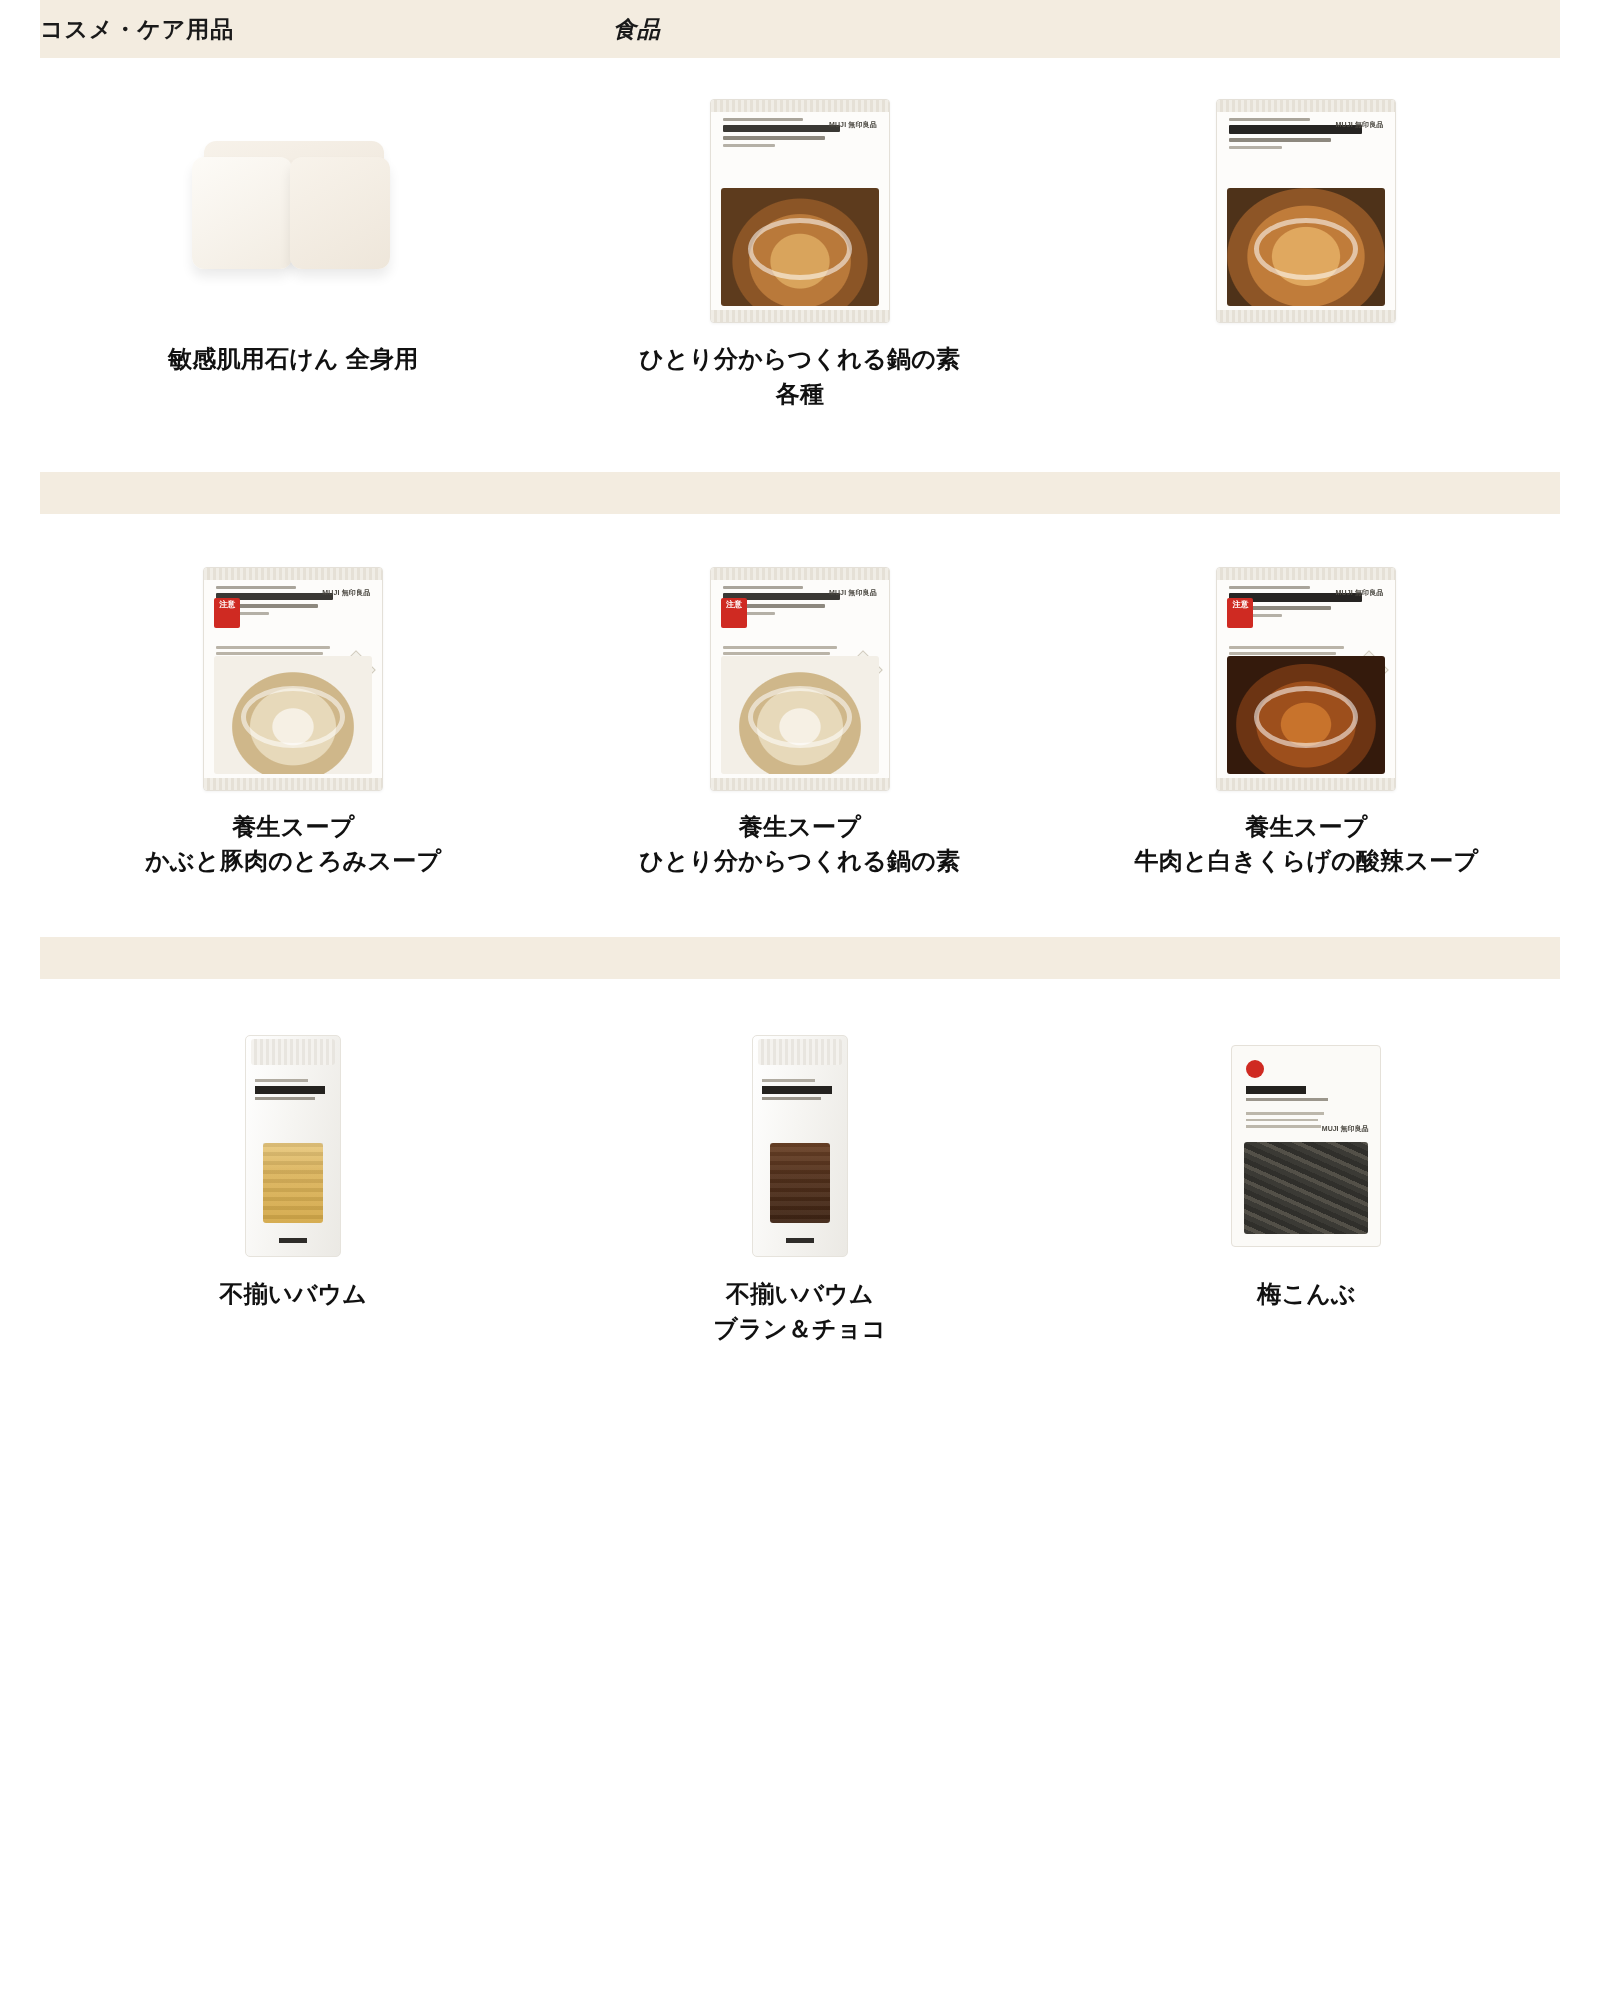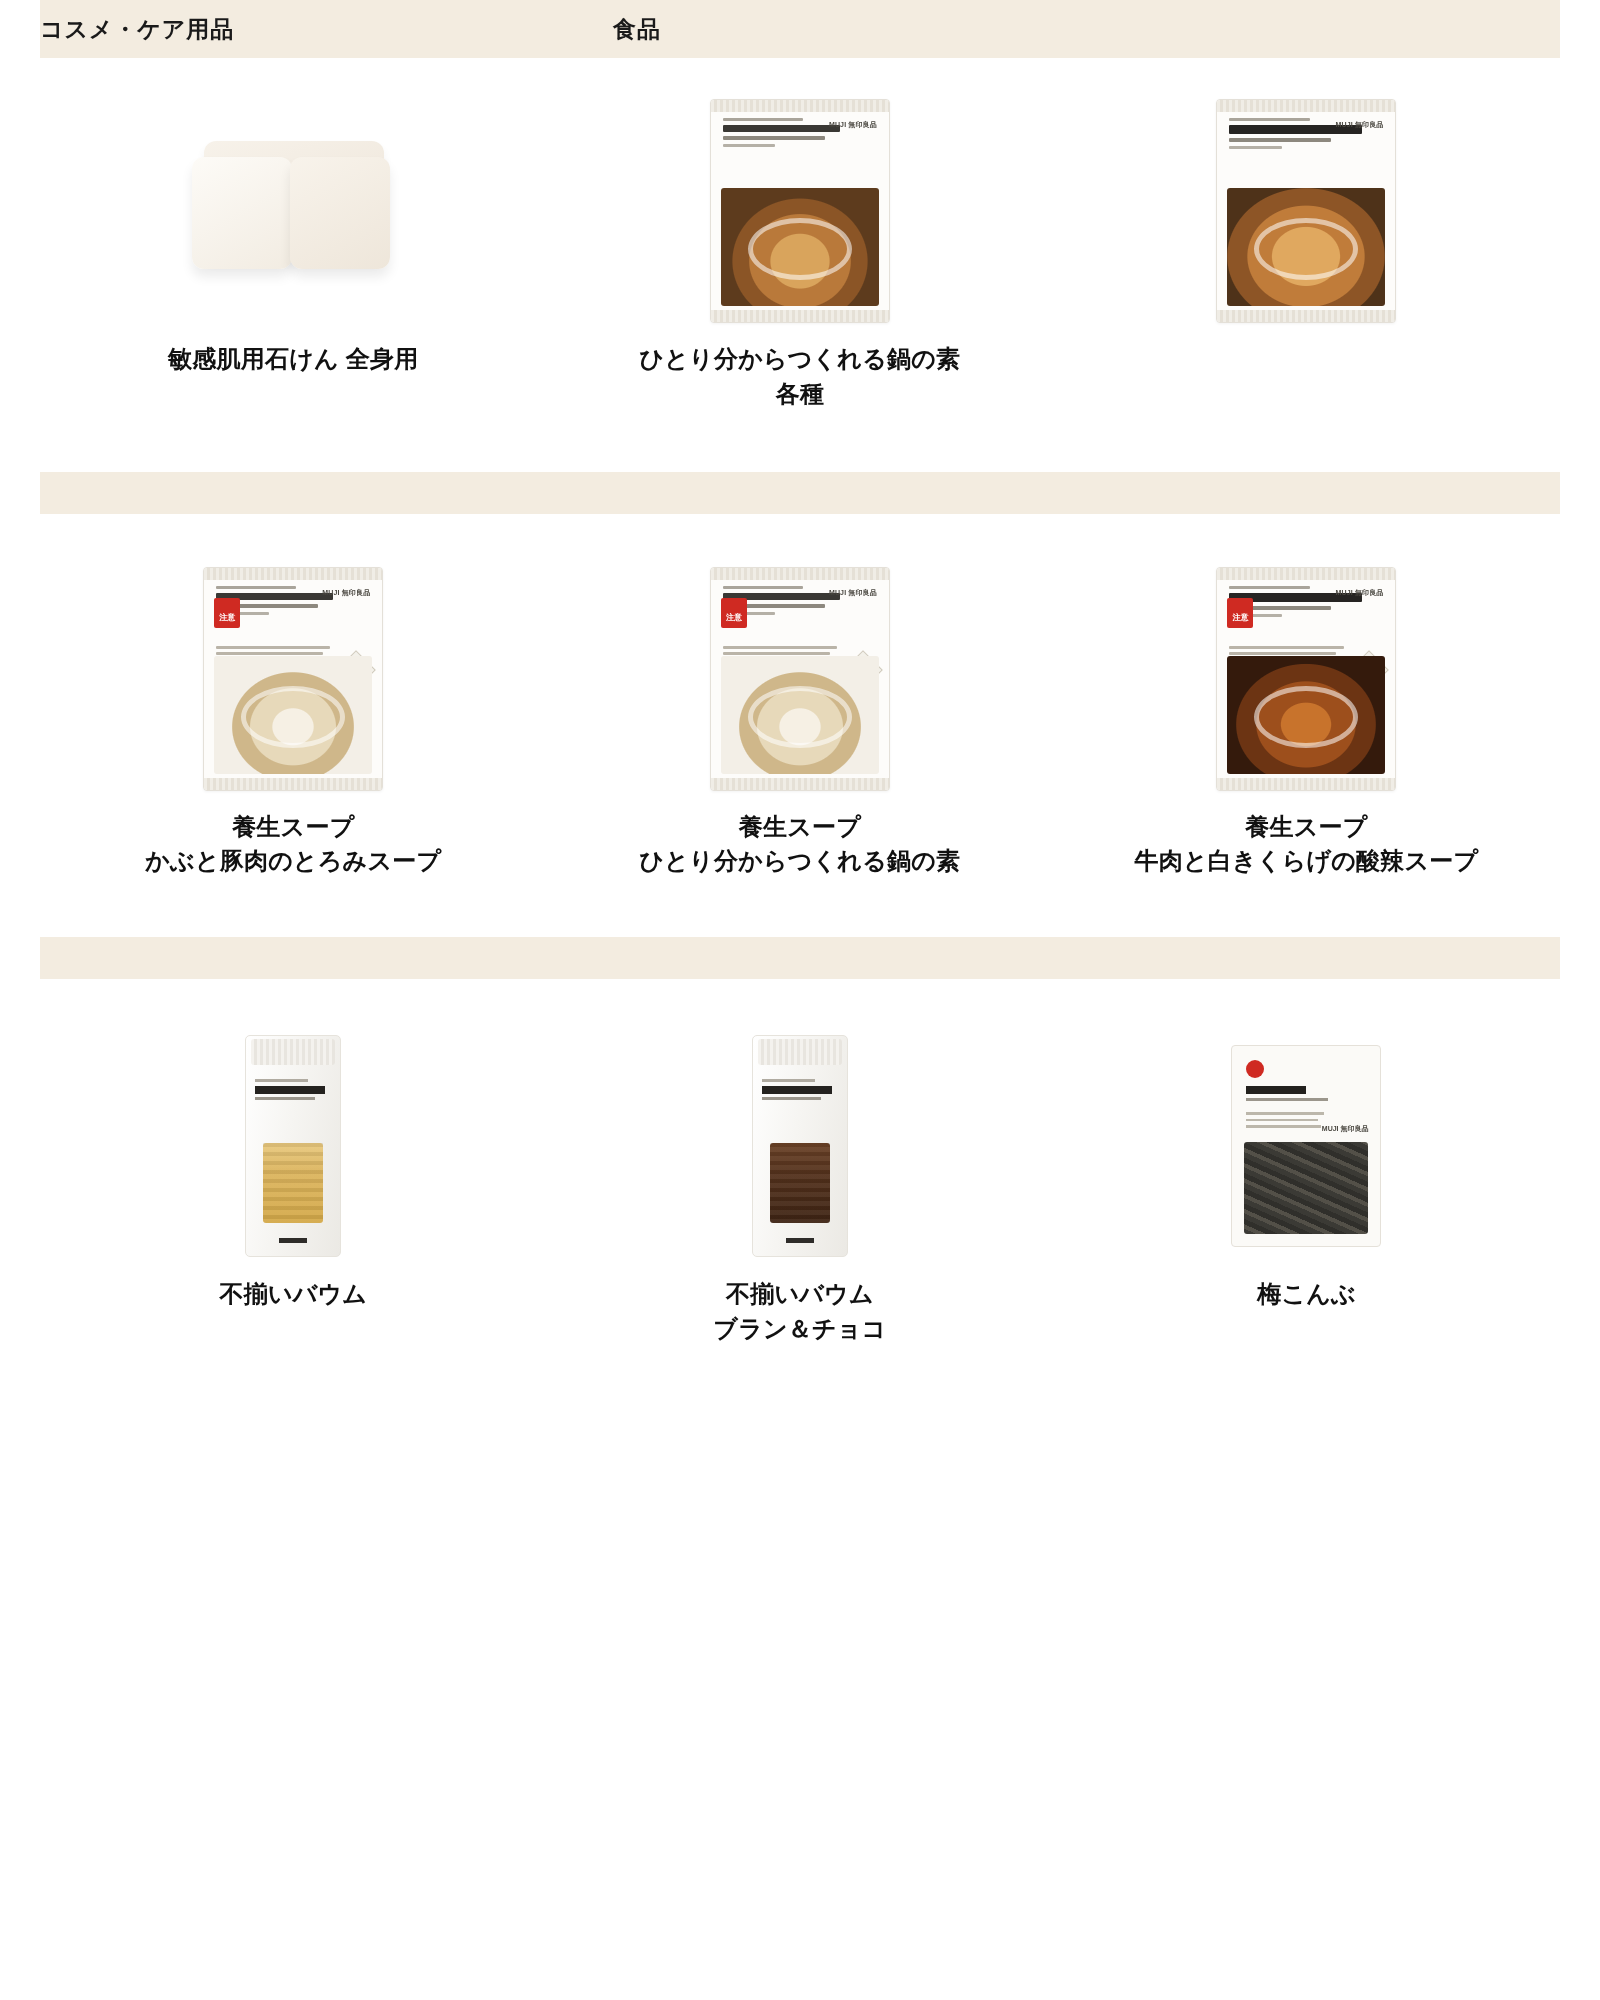--- a/index.html
+++ b/index.html
@@ -36,20 +36,21 @@
   }
   .band.cosme {
     width: 545px;
     margin-left: 40px;
     box-sizing: border-box;
   }
   .band.food {
     width: 975px;
     padding-left: 28px;
     box-sizing: border-box;
+    font-style: italic;
   }
   .band-title {
     font-size: 23px;
     font-weight: bold;
     letter-spacing: 0.04em;
     color: #1a1a1a;
   }
 
   
   .sep-band {
@@ -195,21 +196,21 @@
   .badge-red {
     position: absolute;
     left: 10px; top: 30px;
     width: 26px; height: 30px;
     background: #cf2a22;
     color: #fff;
     font-size: 8px;
     font-weight: bold;
     line-height: 1.05;
     text-align: center;
-    padding-top: 16px;
+    padding-top: 3px;
     box-sizing: border-box;
     border-radius: 2px;
   }
   .badge-diamond {
     position: absolute;
     right: 12px; top: 88px;
     width: 26px; height: 26px;
     background: #f3f1ea;
     border: 1px solid #cfc9bc;
     transform: rotate(45deg);

